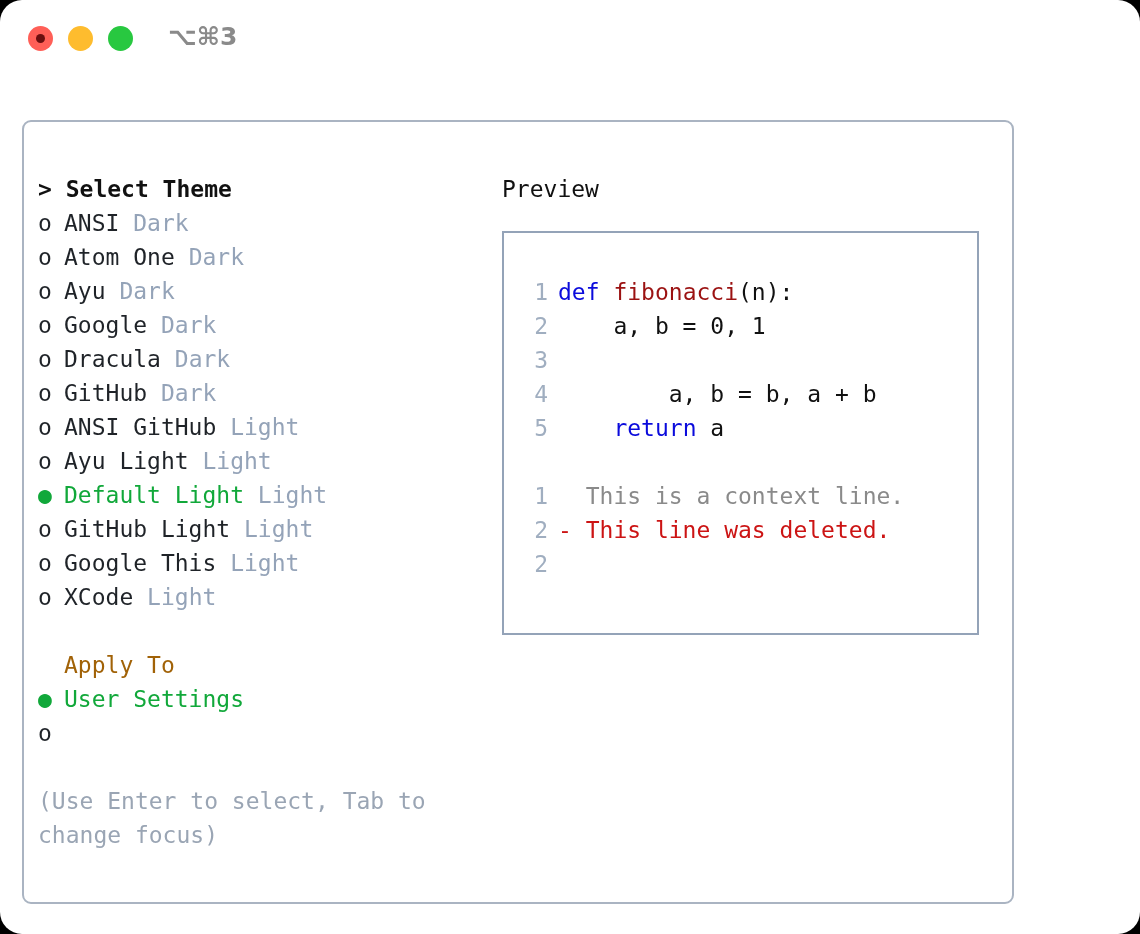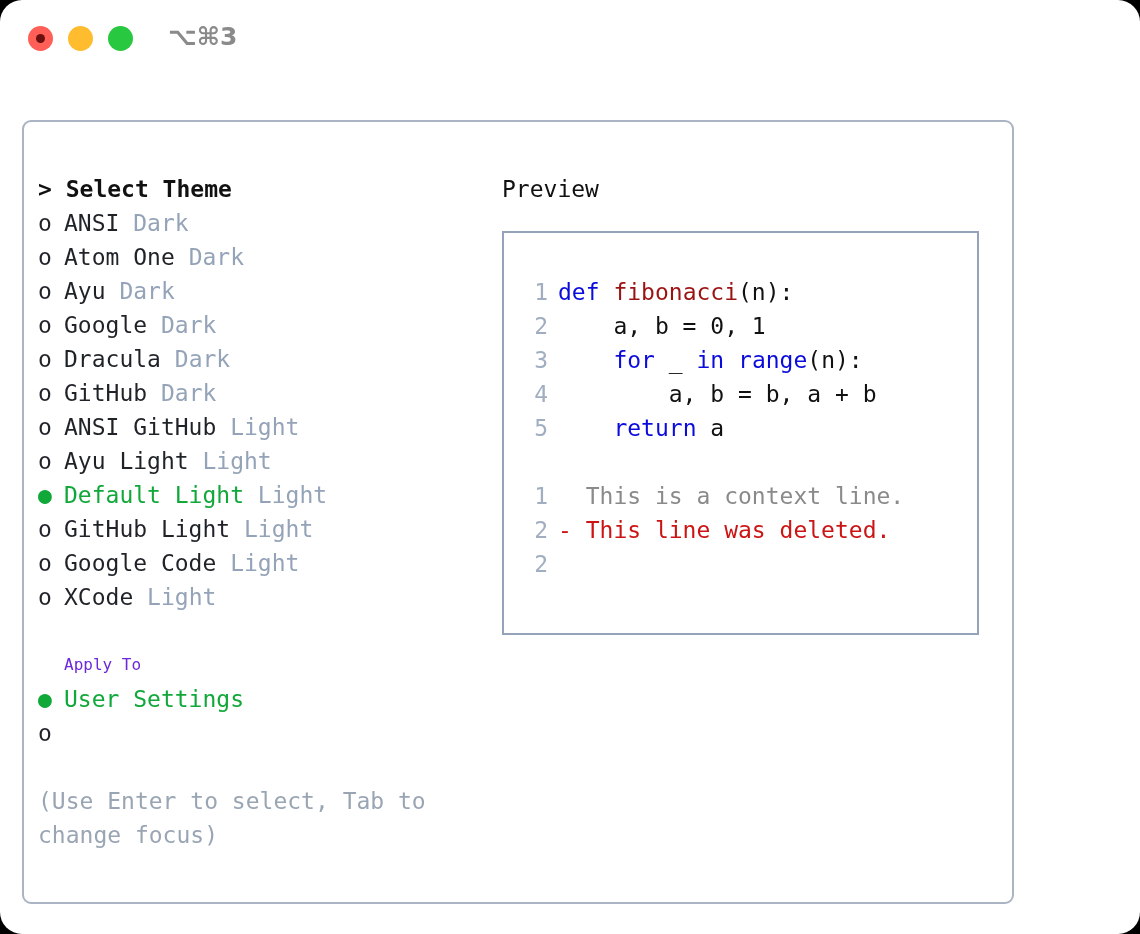--- a/index.html
+++ b/index.html
@@ -114,22 +114,22 @@
   }
   .marker.sel { color: #11a83a; }
   .opt-label { color: #1f2328; white-space: pre; }
   .opt-row.selected .opt-label { color: #11a83a; }
   .opt-kind {
     color: #94a3b8;
     white-space: pre;
   }
   .spacer-row { height: 34px; }
   .subsection-title {
-    font-size: 16px;
-    color: #6d28d9;
+    font-size: 23px;
+    color: #a16207;
     line-height: 34px;
     padding-left: 26px;
     white-space: pre;
   }
   .hint {
     margin-top: 34px;
     font-size: 23px;
     line-height: 34px;
     color: #9aa5b4;
     width: 420px;
@@ -210,21 +210,21 @@
           <div class="opt-row"><span class="marker">o</span><span class="opt-label">ANSI</span><span class="opt-kind"> Dark</span></div>
           <div class="opt-row"><span class="marker">o</span><span class="opt-label">Atom One</span><span class="opt-kind"> Dark</span></div>
           <div class="opt-row"><span class="marker">o</span><span class="opt-label">Ayu</span><span class="opt-kind"> Dark</span></div>
           <div class="opt-row"><span class="marker">o</span><span class="opt-label">Google</span><span class="opt-kind"> Dark</span></div>
           <div class="opt-row"><span class="marker">o</span><span class="opt-label">Dracula</span><span class="opt-kind"> Dark</span></div>
           <div class="opt-row"><span class="marker">o</span><span class="opt-label">GitHub</span><span class="opt-kind"> Dark</span></div>
           <div class="opt-row"><span class="marker">o</span><span class="opt-label">ANSI GitHub</span><span class="opt-kind"> Light</span></div>
           <div class="opt-row"><span class="marker">o</span><span class="opt-label">Ayu Light</span><span class="opt-kind"> Light</span></div>
           <div class="opt-row selected"><span class="marker sel">●</span><span class="opt-label">Default Light</span><span class="opt-kind"> Light</span></div>
           <div class="opt-row"><span class="marker">o</span><span class="opt-label">GitHub Light</span><span class="opt-kind"> Light</span></div>
-          <div class="opt-row"><span class="marker">o</span><span class="opt-label">Google Code</span><span class="opt-kind"> Light</span></div>
+          <div class="opt-row"><span class="marker">o</span><span class="opt-label">Google This</span><span class="opt-kind"> Light</span></div>
           <div class="opt-row"><span class="marker">o</span><span class="opt-label">XCode</span><span class="opt-kind"> Light</span></div>
         </div>
 
       <div class="spacer-row"></div>
 
       <div class="subsection-title">Apply To</div>
       <div id="apply-list">
           <div class="opt-row selected"><span class="marker sel">●</span><span class="opt-label">User Settings</span></div>
           <div class="opt-row"><span class="marker">o</span></div>
         </div>
@@ -232,21 +232,21 @@
       <div class="hint">(Use Enter to select, Tab to change focus)</div>
     </div>
 
     <div class="right-col">
       <div class="preview-title">Preview</div>
       <div class="preview-box">
         <div class="code-area">
           <div id="code-lines">
               <div class="code-line"><span class="lnum">1</span><span class="ltext"><span class="tok-kw">def </span><span class="tok-fn">fibonacci</span><span class="tok-plain">(n):</span></span></div>
               <div class="code-line"><span class="lnum">2</span><span class="ltext"><span class="tok-plain">    a, b = 0, 1</span></span></div>
-              <div class="code-line"><span class="lnum">3</span><span class="ltext"><span class="tok-plain">    </span><span class="tok-kw">for</span><span class="tok-plain"> _ </span><span class="tok-kw">in</span><span class="tok-plain"> </span><span class="tok-bi">range</span><span class="tok-plain">(n):</span></span></div>
+              <div class="code-line"><span class="lnum">3</span></div>
               <div class="code-line"><span class="lnum">4</span><span class="ltext"><span class="tok-plain">        a, b = b, a + b</span></span></div>
               <div class="code-line"><span class="lnum">5</span><span class="ltext"><span class="tok-plain">    </span><span class="tok-kw">return</span><span class="tok-plain"> a</span></span></div>
             </div>
           <div class="diff-gap"></div>
           <div id="diff-lines">
               <div class="code-line"><span class="lnum">1</span><span class="ltext diff-ctx">  This is a context line.</span></div>
               <div class="code-line"><span class="lnum">2</span><span class="ltext diff-del">- This line was deleted.</span></div>
               <div class="code-line"><span class="lnum">2</span></div>
             </div>
         </div>

